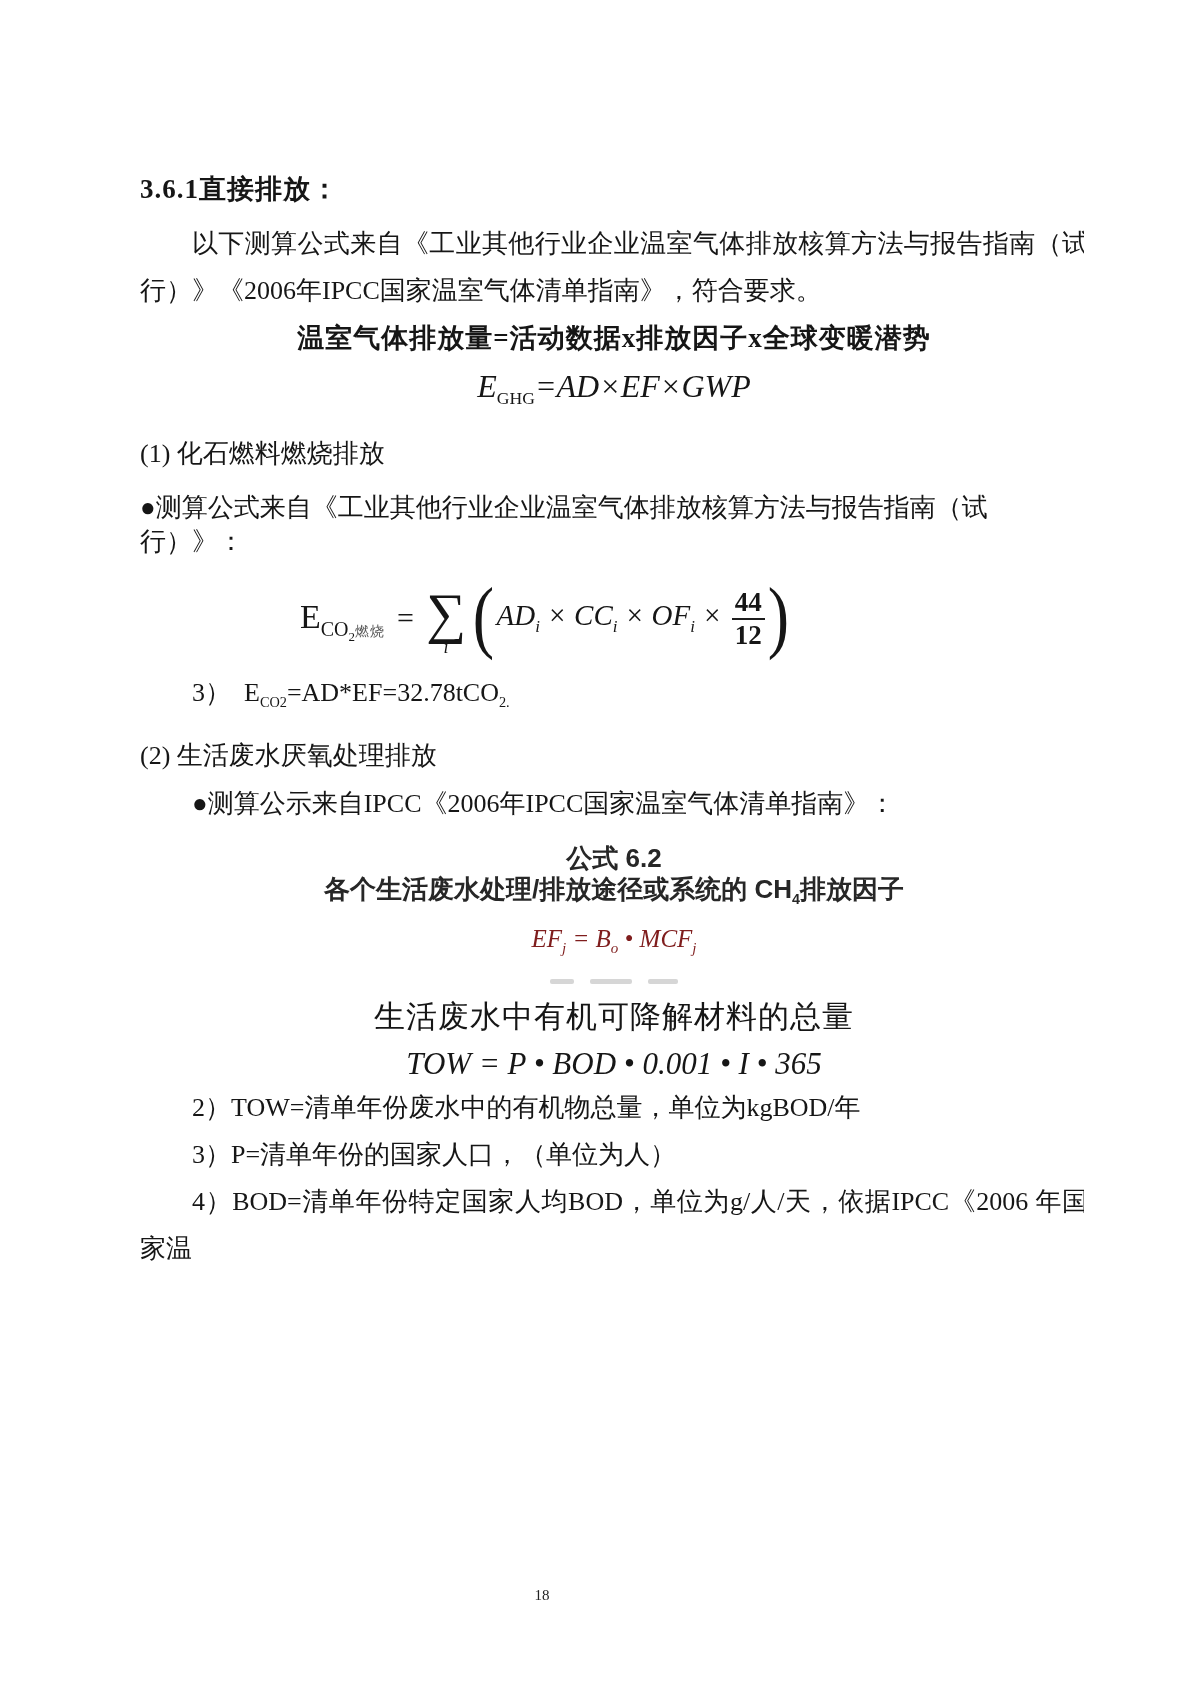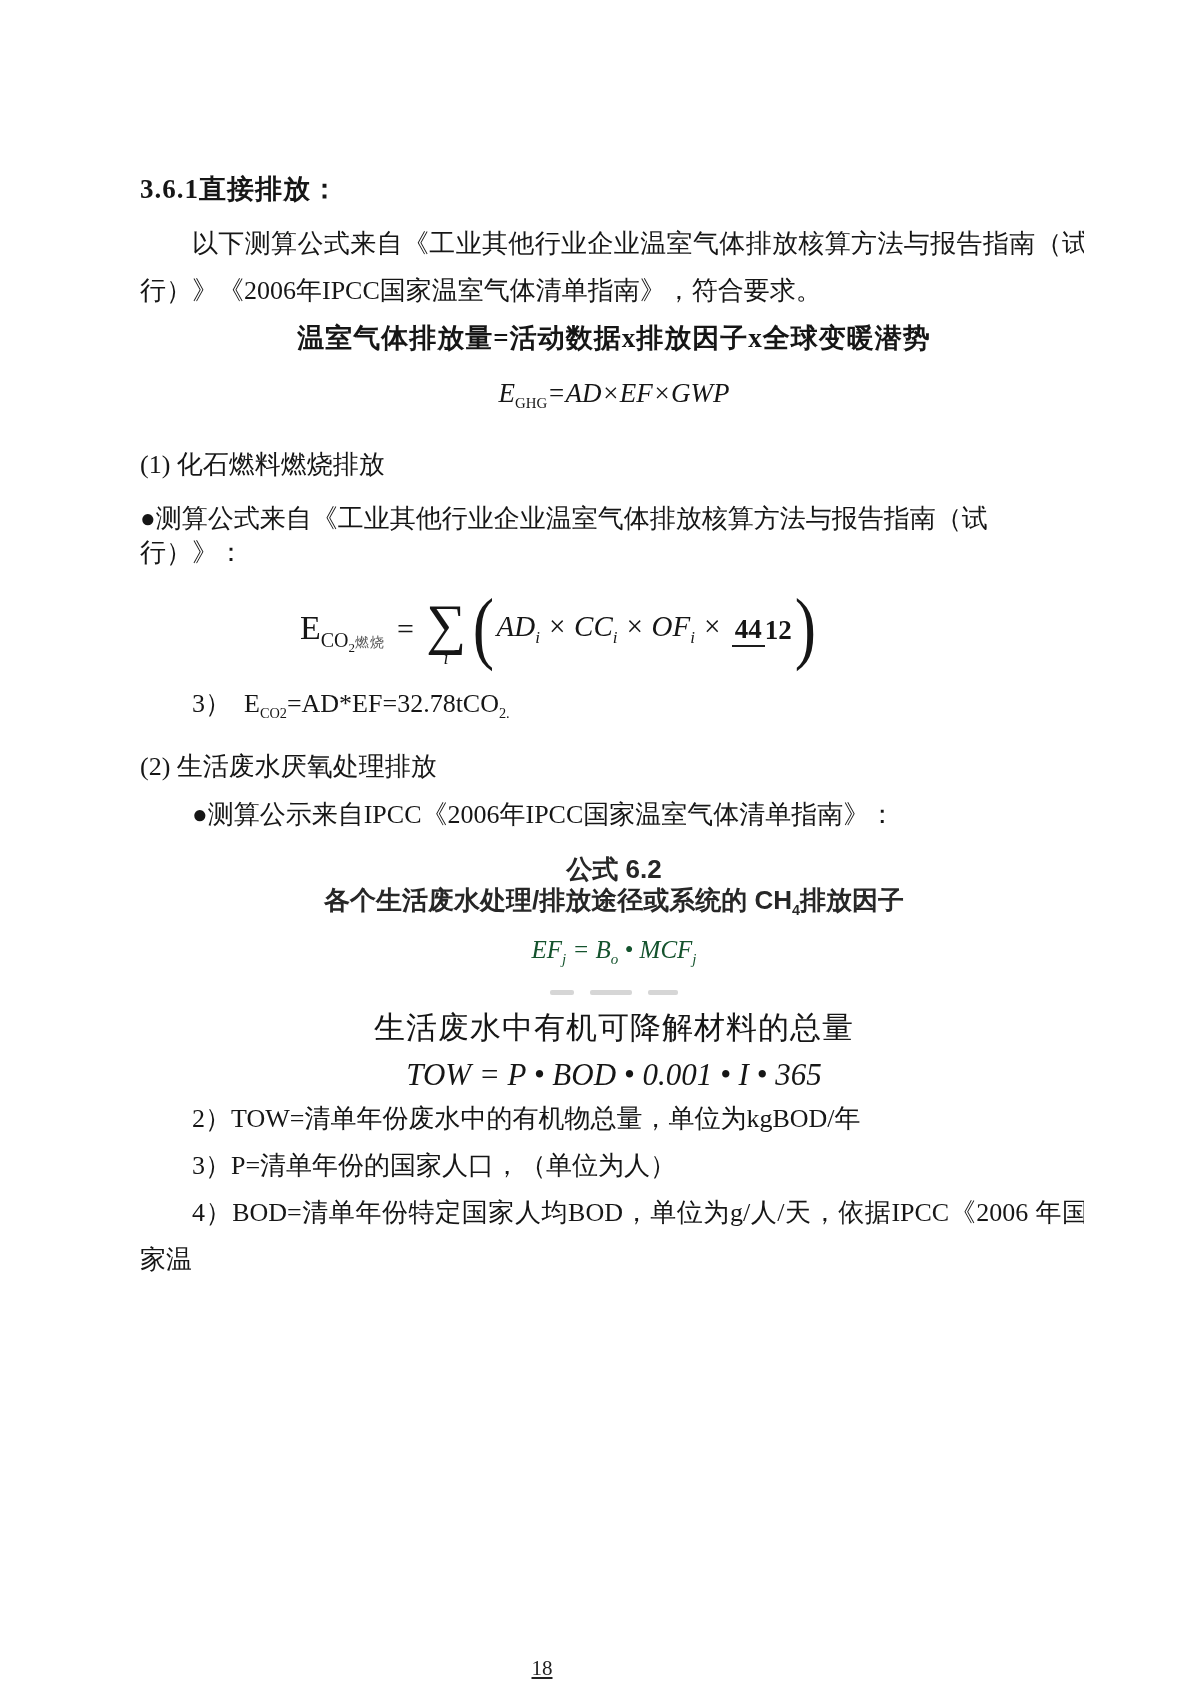--- a/index.html
+++ b/index.html
@@ -10,62 +10,62 @@
     color:#161616;
     font-family:"Liberation Serif","DejaVu Serif",serif;
     overflow:hidden;
   }
   .content { position:absolute; left:140px; top:172px; width:948px; }
 
   .h-sec { font-size:27px; font-weight:bold; line-height:34px; letter-spacing:1px; }
   .para  { font-size:26px; line-height:47px; text-align:justify; text-indent:2em; margin:0; }
   .intro { margin-top:14px; }
   .center-bold { font-size:27px; font-weight:bold; text-align:center; line-height:36px; margin-top:6px; letter-spacing:1px; }
-  .math-center { text-align:center; margin-top:16px; font-size:27px; font-style:italic; line-height:42px; }
+  .math-center { text-align:center; margin-top:16px; font-size:32px; font-style:italic; line-height:29px; }
   .math-center sub { font-size:0.55em; font-style:normal; }
   .sub-head { font-size:26px; line-height:34px; margin-top:24px; }
   .bullet { font-size:26px; line-height:34px; margin-top:20px; }
   .bullet.indent2 { text-indent:2em; }
   .seg sub { font-size:0.55em; }
 
   
   .big-formula { margin-top:14px; margin-left:112px; height:96px; display:flex; align-items:center; }
   .bf-lhs { font-size:34px;margin-left:48px; }
   .bf-lhs-sub { font-size:20px; }
   .bf-lhs-sub sub { font-size:13px; }
   .bf-lhs-cn { font-size:14px; color:#555; letter-spacing:1px; }
   .bf-eq { font-size:30px; margin:0 12px 6px 12px; }
   .bf-sum { display:inline-flex; flex-direction:column; align-items:center; margin-right:4px; }
   .bf-sum .sigma { font-size:56px; line-height:52px; }
   .bf-sum .idx { font-size:18px; font-style:italic; line-height:16px; }
   .bf-paren { font-size:80px; font-weight:300; line-height:72px; transform:scaleX(0.8); padding-bottom:10px; }
   .bf-terms { font-size:29px; font-style:italic; padding-bottom:6px; }
   .bf-terms sub { font-size:17px; }
-  .bf-frac { display:inline-flex; flex-direction:row; align-items:center; font-size:27px; font-style:normal; font-weight:bold; margin-left:10px; padding-bottom:4px; }
+  .bf-frac { display:inline-flex; flex-direction:column; align-items:center; font-size:27px; font-style:normal; font-weight:bold; margin-left:10px; padding-bottom:4px; }
   .bf-frac .num { border-bottom:2px solid #1d1d1d; padding:0 3px; line-height:31px; }
   .bf-frac .den { line-height:31px; }
 
   
   .f62 { margin-top:22px; color:#272727; }
   .f62-label { text-align:center; font-family:"Liberation Sans","DejaVu Sans",sans-serif; font-weight:bold; font-size:26px; line-height:30px; }
   .f62-caption { text-align:center; font-family:"Liberation Sans","DejaVu Sans",sans-serif; font-weight:bold; font-size:26px; line-height:32px; }
   .f62-caption sub { font-size:0.55em; }
-  .f62-eq { text-align:center; font-style:italic; font-size:25px; margin-top:10px; color:#14532d; }
+  .f62-eq { text-align:center; font-style:italic; font-size:25px; margin-top:10px; color:#7f1d1d; }
   .f62-eq sub { font-size:0.6em; }
 
   .faint-row { margin-top:22px; display:flex; justify-content:center; gap:16px; align-items:center; }
   .faint-dash { height:5px; background:#d6d6d6; border-radius:2px; }
   .fd1 { width:24px; } .fd2 { width:42px; } .fd3 { width:30px; }
 
   .tow-title { text-align:center; font-family:"Liberation Sans","DejaVu Sans",sans-serif; font-weight:normal; font-size:31px; margin-top:14px; line-height:38px; letter-spacing:1px; }
   .tow-eq { text-align:center; font-style:italic; font-size:31px; margin-top:8px; line-height:40px; }
 
   .after-formula { margin-top:24px; }
 
-  .page-number { position:absolute; left:0; right:0; top:1656px; text-align:center; font-size:21px; color:#222;text-decoration:underline; }
+  .page-number { position:absolute; left:0; right:0; top:1587px; text-align:center; font-size:15px; color:#222; }
 </style>
 </head>
 <body>
 
 <div class="page">
   <div class="content">
 
     <div class="h-sec">3.6.1直接排放：</div>
 
     <p class="para intro">以下测算公式来自《工业其他行业企业温室气体排放核算方法与报告指南（试行）》《2006年IPCC国家温室气体清单指南》，符合要求。</p>

